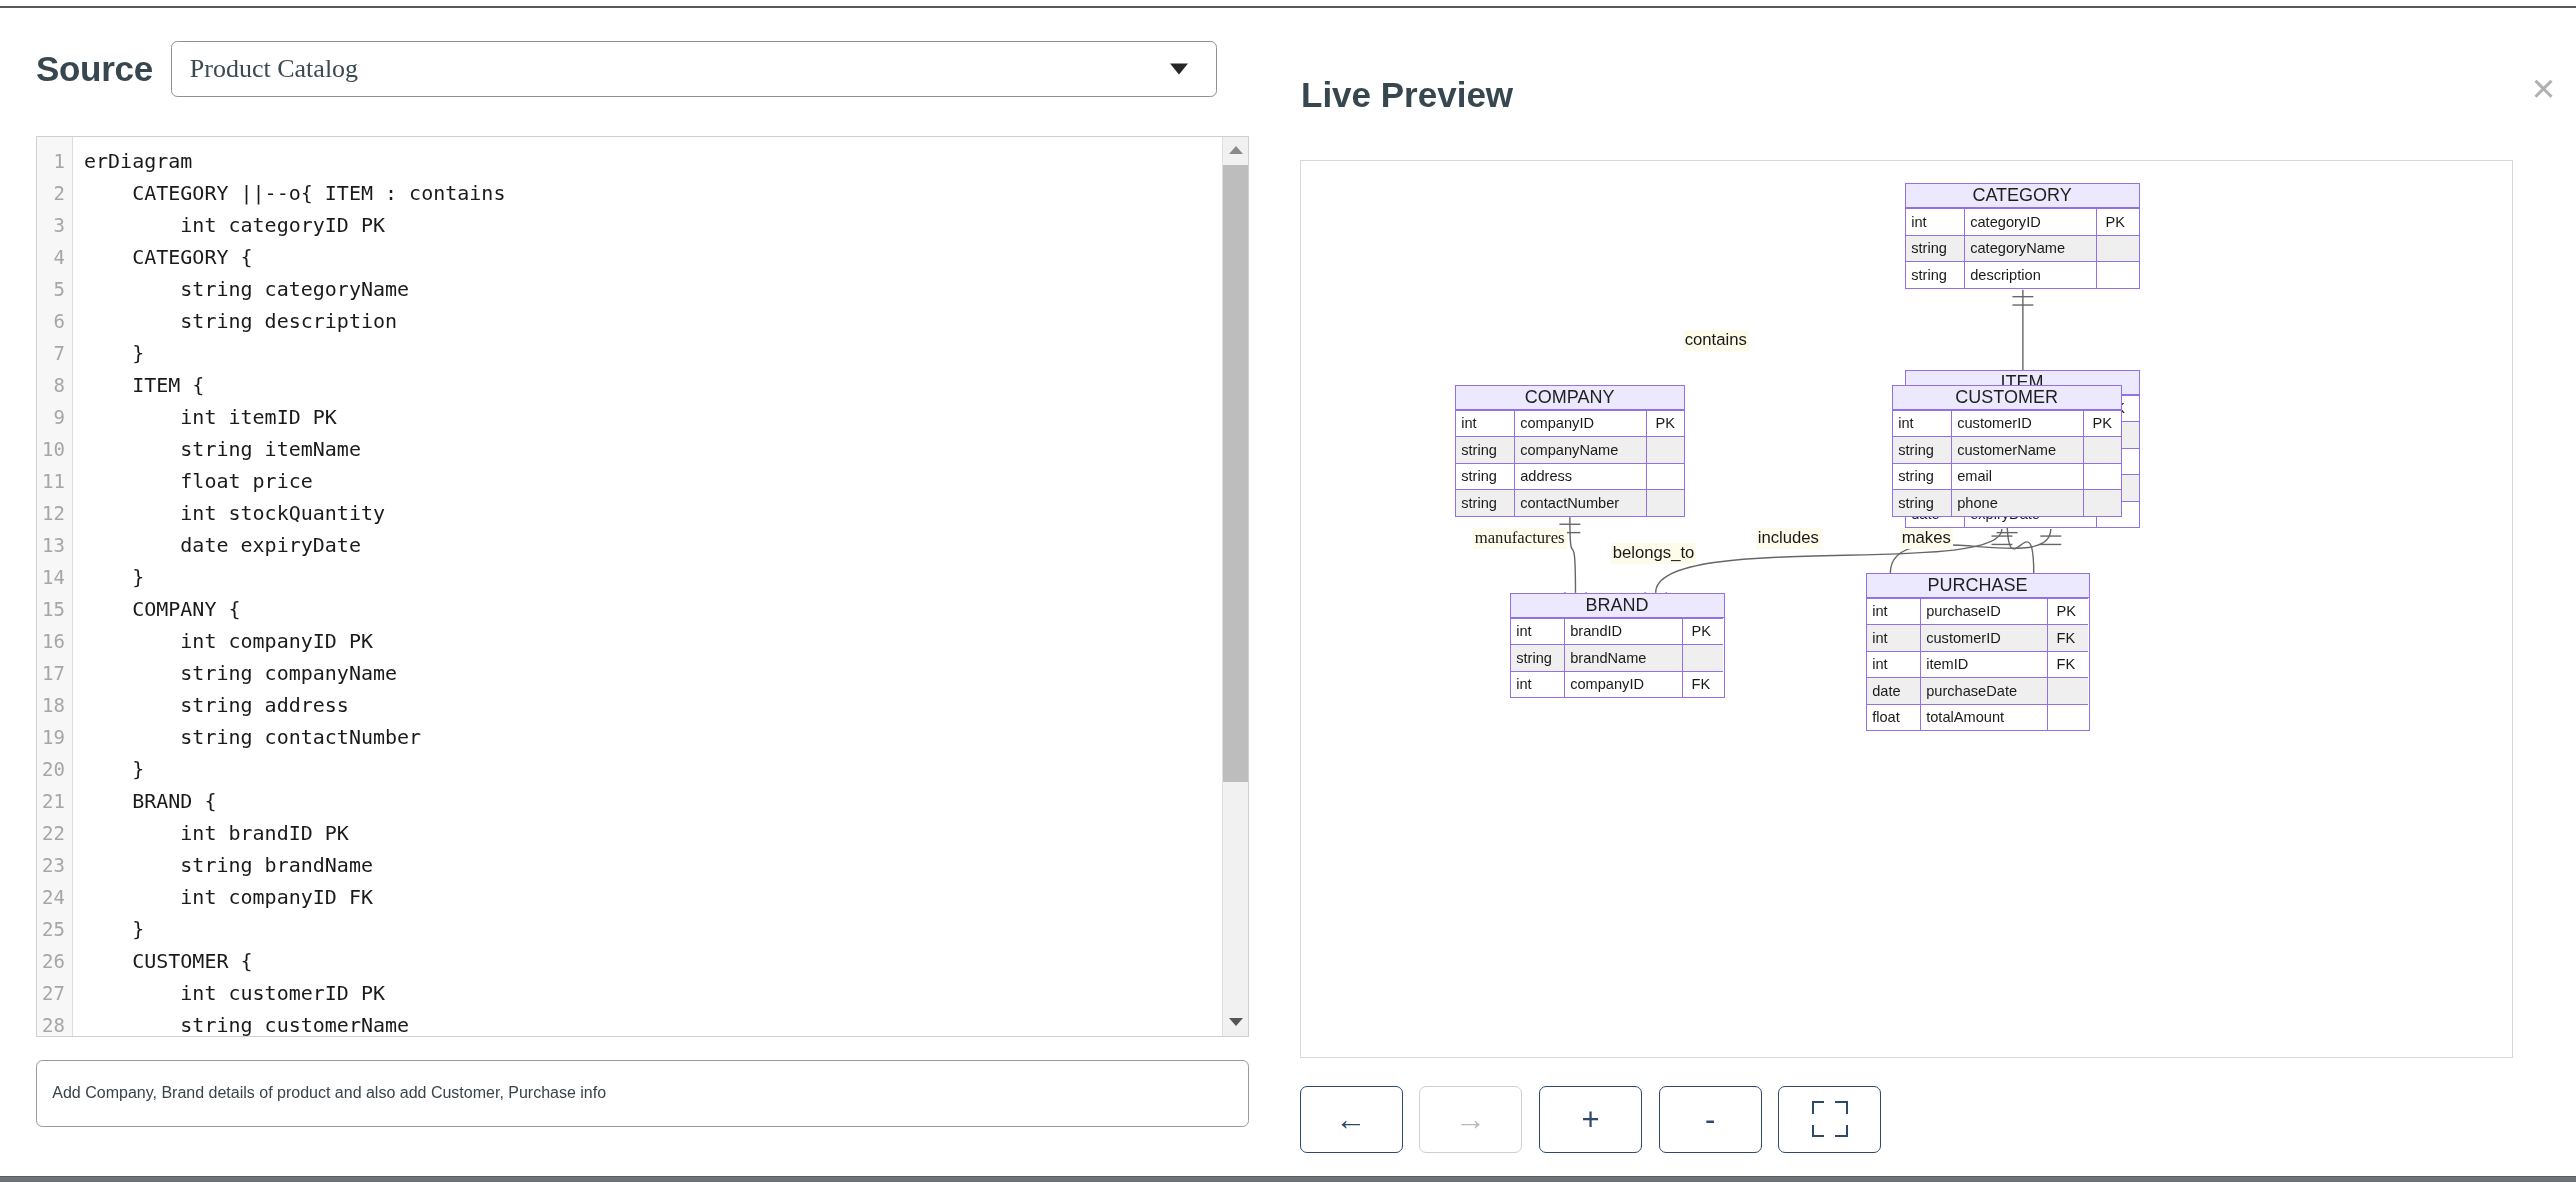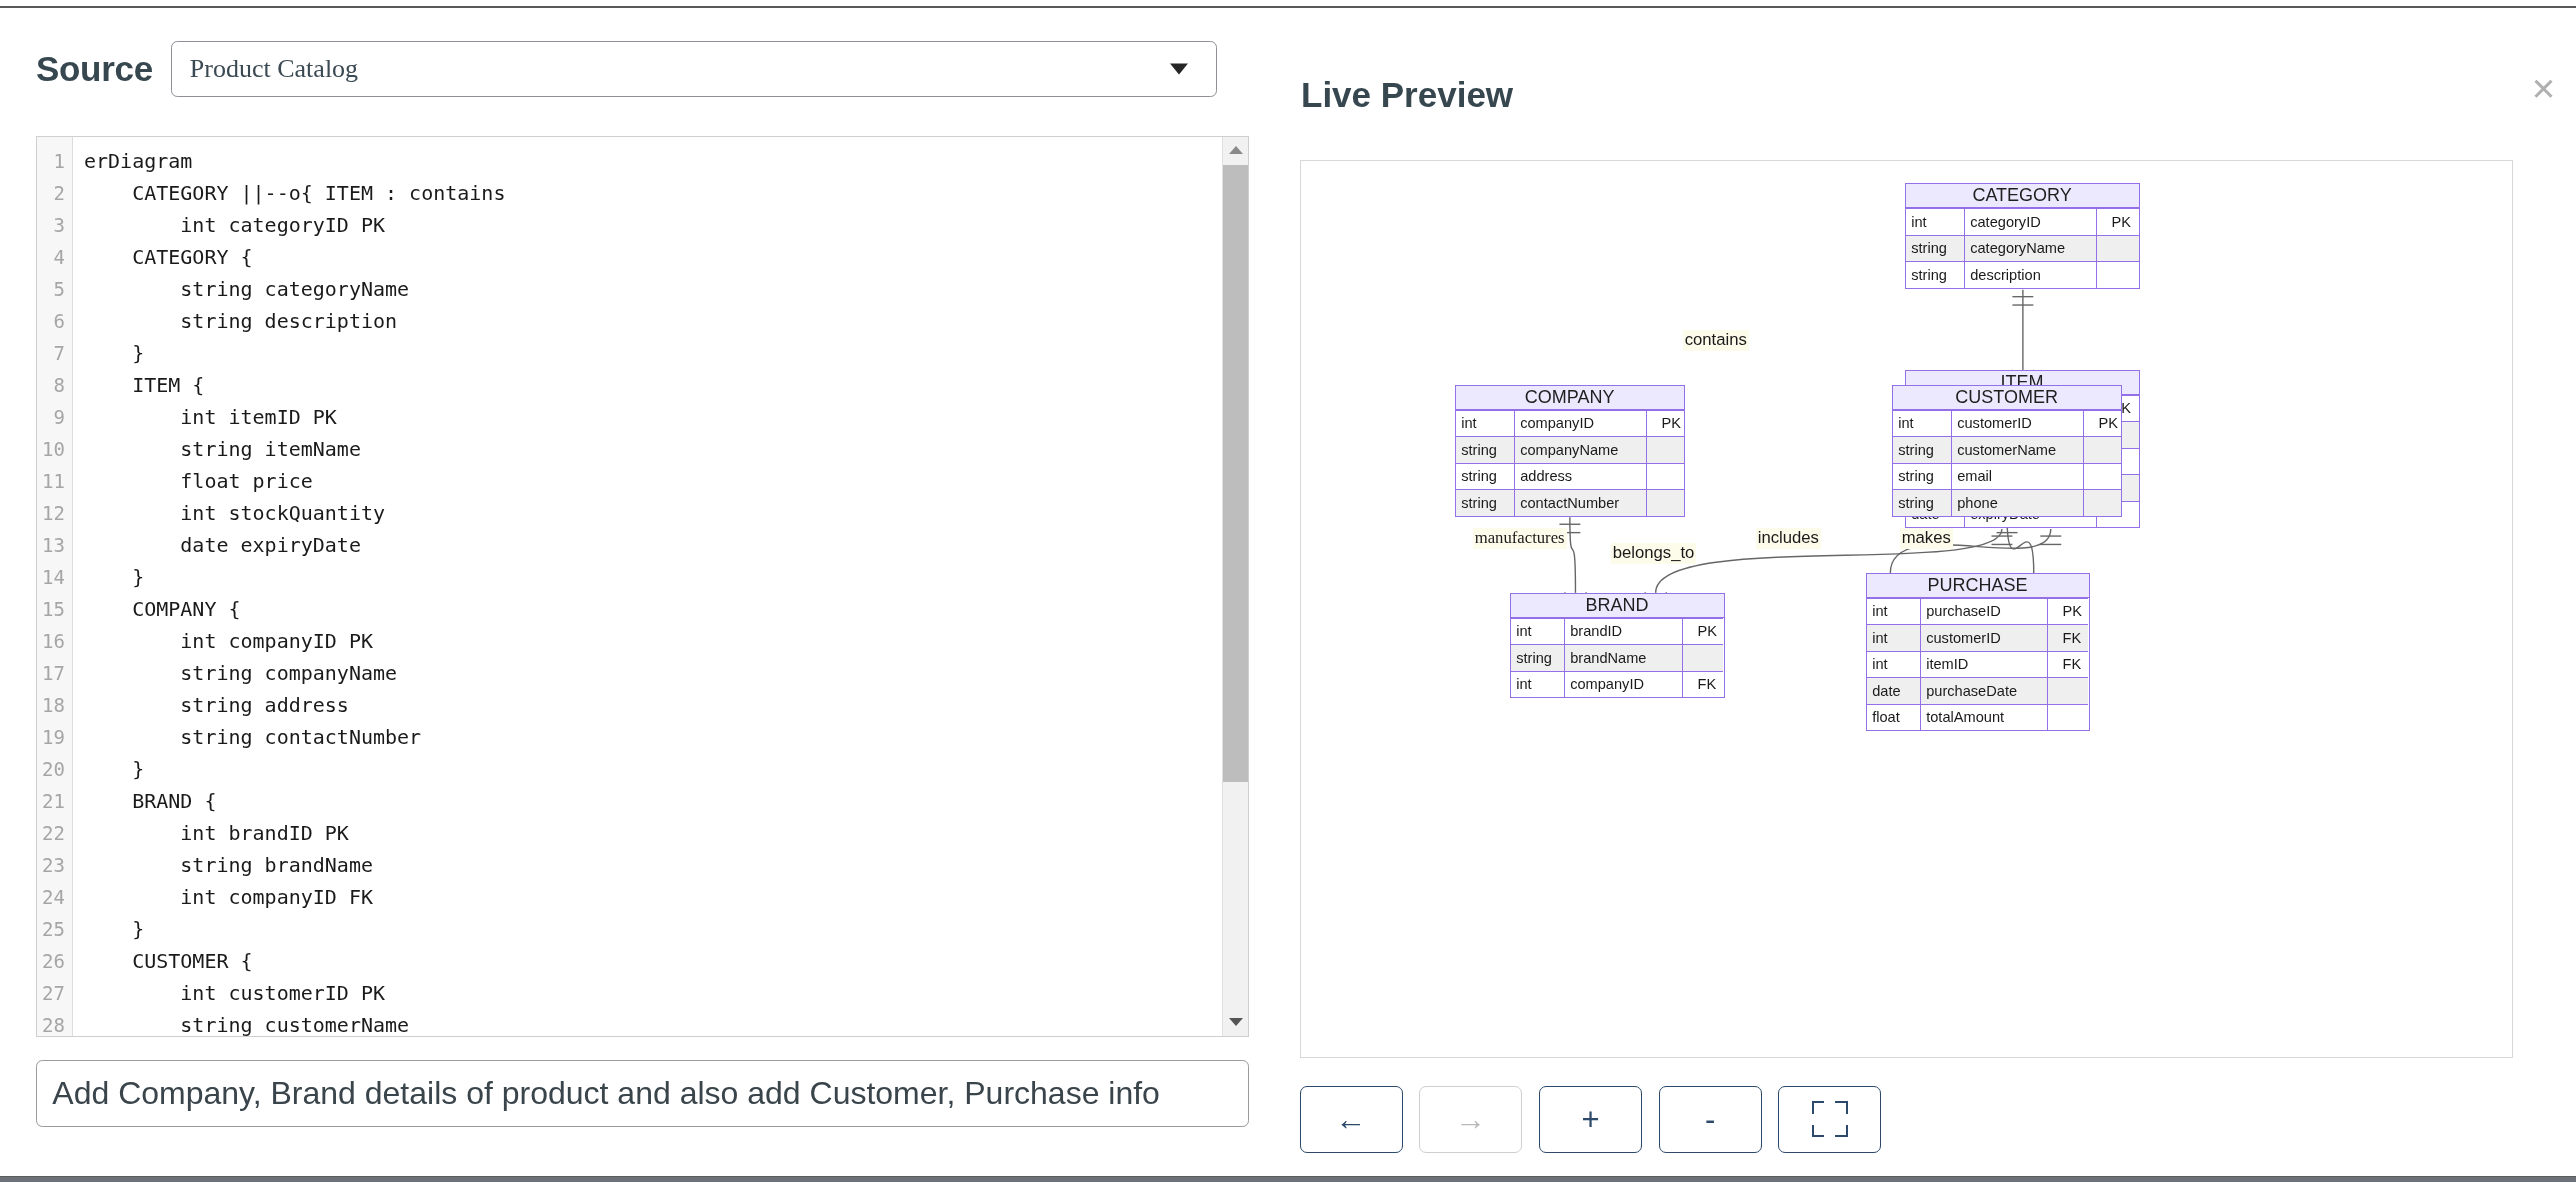--- a/index.html
+++ b/index.html
@@ -74,21 +74,21 @@
   .vthumb{
     position:absolute; left:0.7px; top:28px; width:25px; height:617px;
     background:#bdbdbd;
   }
 
   
   .prompt-input{
     position:absolute; left:36px; top:1052px; width:1213px; height:67px;
     border:0.7px solid #9a9a9a; border-radius:6.3px; background:#fff;
     display:flex; align-items:center; padding:0 15.3px;
-    font-size:32px; color:#39444b;
+    font-size:16px; color:#39444b;
   }
 
   
   .right-pane{ position:relative; width:1289px; height:100%;margin-top:26px; }
   .preview-title{
     position:absolute; left:14px; top:43px; font-size:35px; font-weight:bold;
     color:#37474f; line-height:1;
   }
   .close-btn{
     position:absolute; right:19.5px; top:40px; font-size:31px; color:#b0b0b0;
@@ -109,21 +109,21 @@
     display:flex; align-items:center; justify-content:center;
   }
   .ent-row{ display:flex; height:26.5px; }
   .ent-row.alt .cell{ background:#efefef; }
   .cell{
     border-top:0.7px solid #9370E8; display:flex; align-items:center;
     padding-left:5.6px; font-size:14.6px; color:#1a1a1a; background:#fff;
     overflow:hidden; white-space:nowrap;
   }
   .c-type{ border-right:0.7px solid #9370E8; }
-  .c-key{ border-left:0.7px solid #9370E8; justify-content:flex-start; padding-left:15px;}
+  .c-key{ border-left:0.7px solid #9370E8; justify-content:flex-start; padding-left:9px;}
   .ent-row:first-child .cell{ border-top:none; }
 
   .rel-label{
     position:absolute; font-size:16.7px; color:#1a1a1a; background:#FDFCEB;
     padding:0.7px 2.1px; white-space:nowrap;
     font-family:"Liberation Sans", sans-serif;
   }
 
   
   .toolbar{

